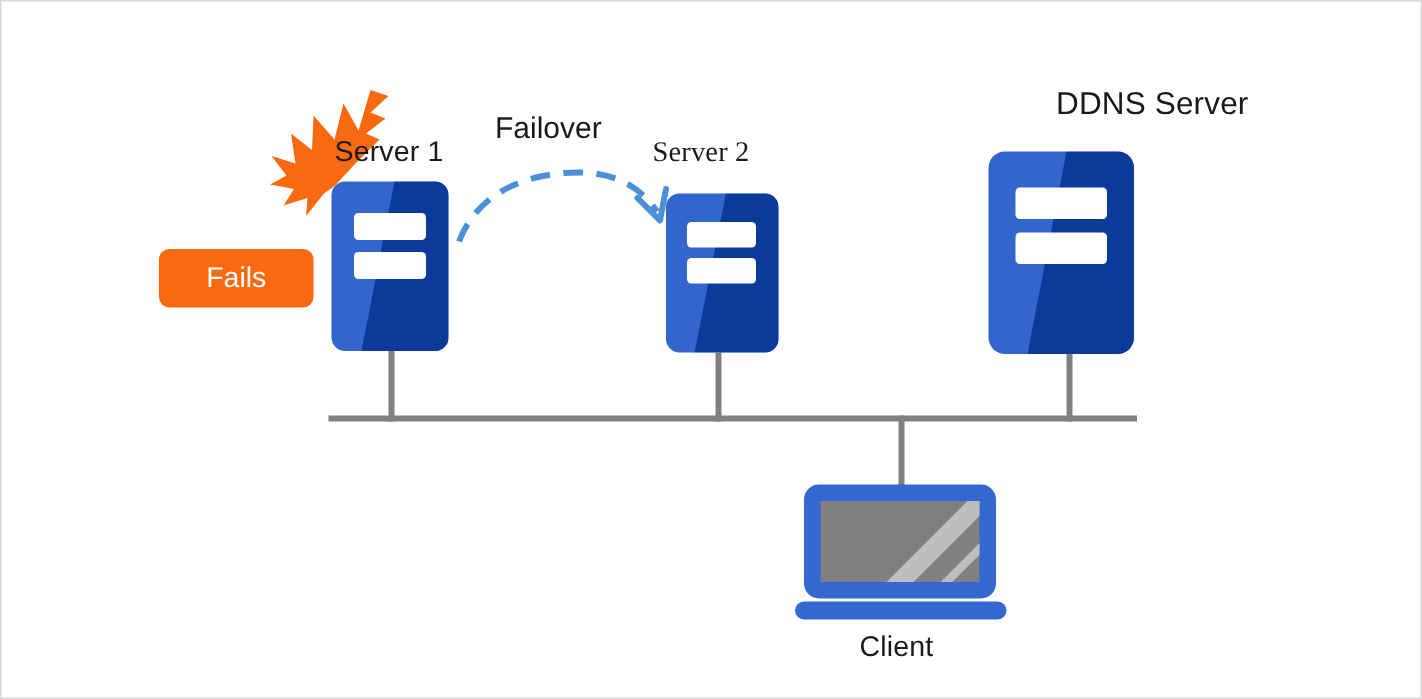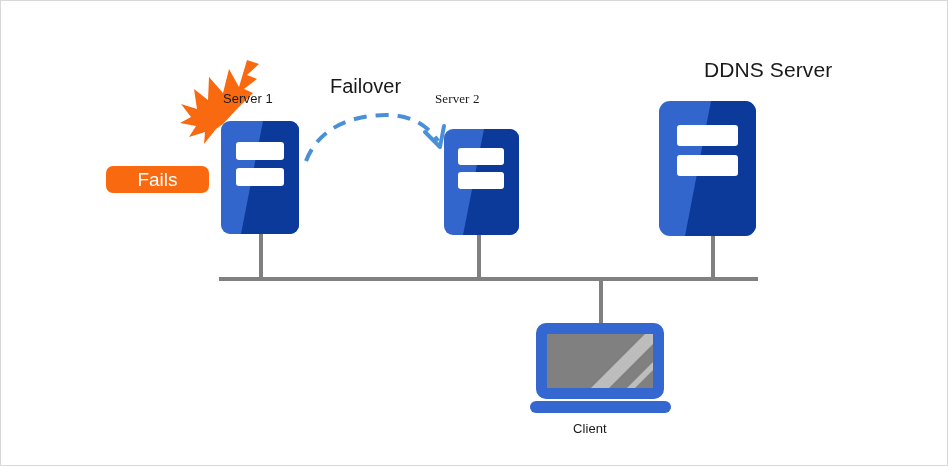--- a/index.html
+++ b/index.html
@@ -22,21 +22,21 @@
   .diagram-svg {
     position: absolute;
     left: 0;
     top: 0;
     width: 948px;
     height: 466px;
   }
   .node-label {
     position: absolute;
     color: #1a1a1a;
-    font-size: 13px;
+    font-size: 19px;
     font-family: "Liberation Sans", sans-serif;
     white-space: nowrap;
     letter-spacing: 0.1px;
   }
   .edge-label {
     position: absolute;
     color: #1a1a1a;
     font-size: 20px;
     font-family: "Liberation Sans", sans-serif;
     white-space: nowrap;
@@ -133,15 +133,15 @@
   <div class="node-label" style="left:222px; top:90px;">Server 1</div>
 
   <div class="node-label" style="left:434px; top:90px;font-family:Liberation Serif, serif;">Server 2</div>
 
   <div class="node-label" style="left:655px; top:57px; font-size:21px;margin-left:48px;">DDNS  Server</div>
 
   <div class="edge-label" style="left:329px; top:74px;">Failover</div>
 
   <div class="node-label" style="left:572px; top:420px;text-align:right;">Client</div>
 
-  <div class="badge" style="left:105px; top:165px; width:103px; height:27px; background:#f96a10;">Fails</div>
+  <div class="badge" style="left:105px; top:165px; width:103px; height:39px; background:#f96a10;">Fails</div>
 
 </div>
 
 </body></html>

